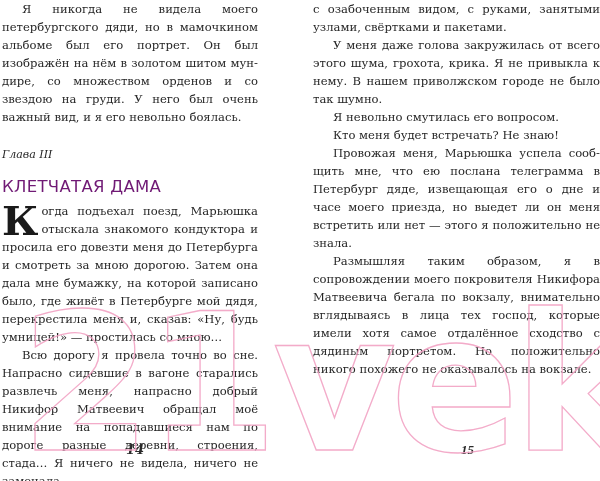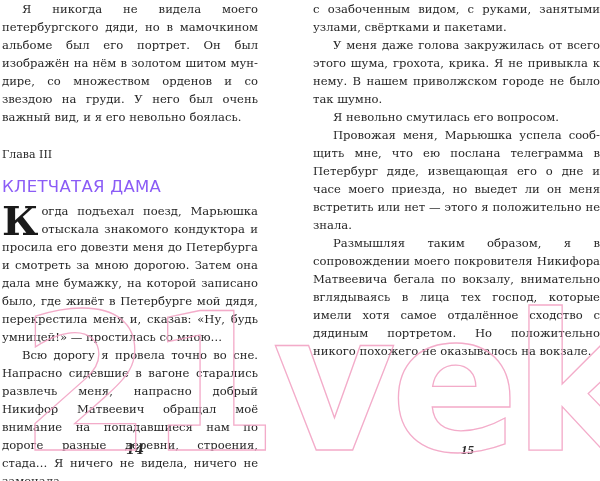--- a/index.html
+++ b/index.html
@@ -6,22 +6,22 @@
     body { width: 600px; height: 481px; position: relative; overflow: hidden; font-family: "DejaVu Serif", "Liberation Serif", serif; color: #262626; }
     .spread { position: absolute; left: 0; top: 0; width: 600px; height: 481px; }
     .page { position: absolute; top: 0; height: 348px; }
     .page-left { left: 0; width: 262px; }
     .page-right { left: 311px; width: 289px; }
     .text-block { position: absolute; top: 0; left: 0; right: 0; font-size: 11.6px; line-height: 18px; text-align: justify; hyphens: manual; }
     .page-left .text-block { left: 2px; width: 256px; }
     .page-right .text-block { left: 2px; width: 287px; }
     p.para { margin: 0; text-indent: 20px; }
     p.para.cont { text-indent: 0; }
-    .chapter-label { font-size: 11px; margin: 20px 0 14px 0; text-indent: 0; }
-    .chapter-title { font-family: "DejaVu Sans", "Liberation Sans", sans-serif; font-size: 16.5px; letter-spacing: 0.3px; margin: 0 0 6px 0; font-weight: normal; color: #8b5cf6; }
+    .chapter-label { font-style: italic; font-size: 11px; margin: 20px 0 14px 0; text-indent: 0; }
+    .chapter-title { font-family: "DejaVu Sans", "Liberation Sans", sans-serif; font-size: 16.5px; letter-spacing: 0.3px; margin: 0 0 6px 0; font-weight: normal; color: #701a75; }
     .dropcap { float: left; font-family: "DejaVu Serif", serif; font-weight: bold; font-size: 40px; line-height: 33px; margin: 2px 3px 0 0; color: #1a1a1a; }
     .page-number { position: absolute; top: 442px; font-style: italic; font-weight: bold; font-size: 13px; color: #2a2a2a; }
     .page-left .page-number { left: 126px; }
     .page-right .page-number { left: 150px; font-family: Liberation Serif, serif; }
     .watermark { position: absolute; left: 0; top: 0; width: 600px; height: 481px; pointer-events: none; }
   </style>
 </head>
 <body>
 
 <div class="spread">
@@ -36,20 +36,21 @@
 
     </div>
     <div class="page-number">14</div>
   </div>
 
   <div class="page page-right">
     <div class="text-block">
       <p class="para cont">с озабоченным видом, с руками, занятыми узла­ми, свёртками и пакетами.</p>
       <p class="para">У меня даже голова закружилась от все­го этого шума, грохота, крика. Я не привыкла к нему. В нашем приволжском городе не было так шумно.</p>
       <p class="para">Я невольно смутилась его вопросом.</p>
+      <p class="para">Кто меня будет встречать? Не знаю!</p>
       <p class="para">Провожая меня, Марьюшка успела сооб­щить мне, что ею послана телеграмма в Петер­бург дяде, извещающая его о дне и часе моего приезда, но выедет ли он меня встретить или нет — этого я положительно не знала.</p>
       <p class="para">Размышляя таким образом, я в сопровожде­нии моего покровителя Никифора Матвеевича бегала по вокзалу, внимательно вглядываясь в лица тех господ, которые имели хотя самое от­далённое сходство с дядиным портретом. Но по­ложительно никого похожего не оказывалось на вокзале.</p>
 
     </div>
     <div class="page-number">15</div>
   </div>
 
   <svg class="watermark" viewBox="0 0 600 481" xmlns="http://www.w3.org/2000/svg">
     <text x="20" y="450" font-family="DejaVu Sans, sans-serif" font-weight="bold" font-size="190" letter-spacing="-6" fill="none" stroke="#f2a3c4" stroke-width="1.3" opacity="0.9">21vek.by</text>
   </svg>

